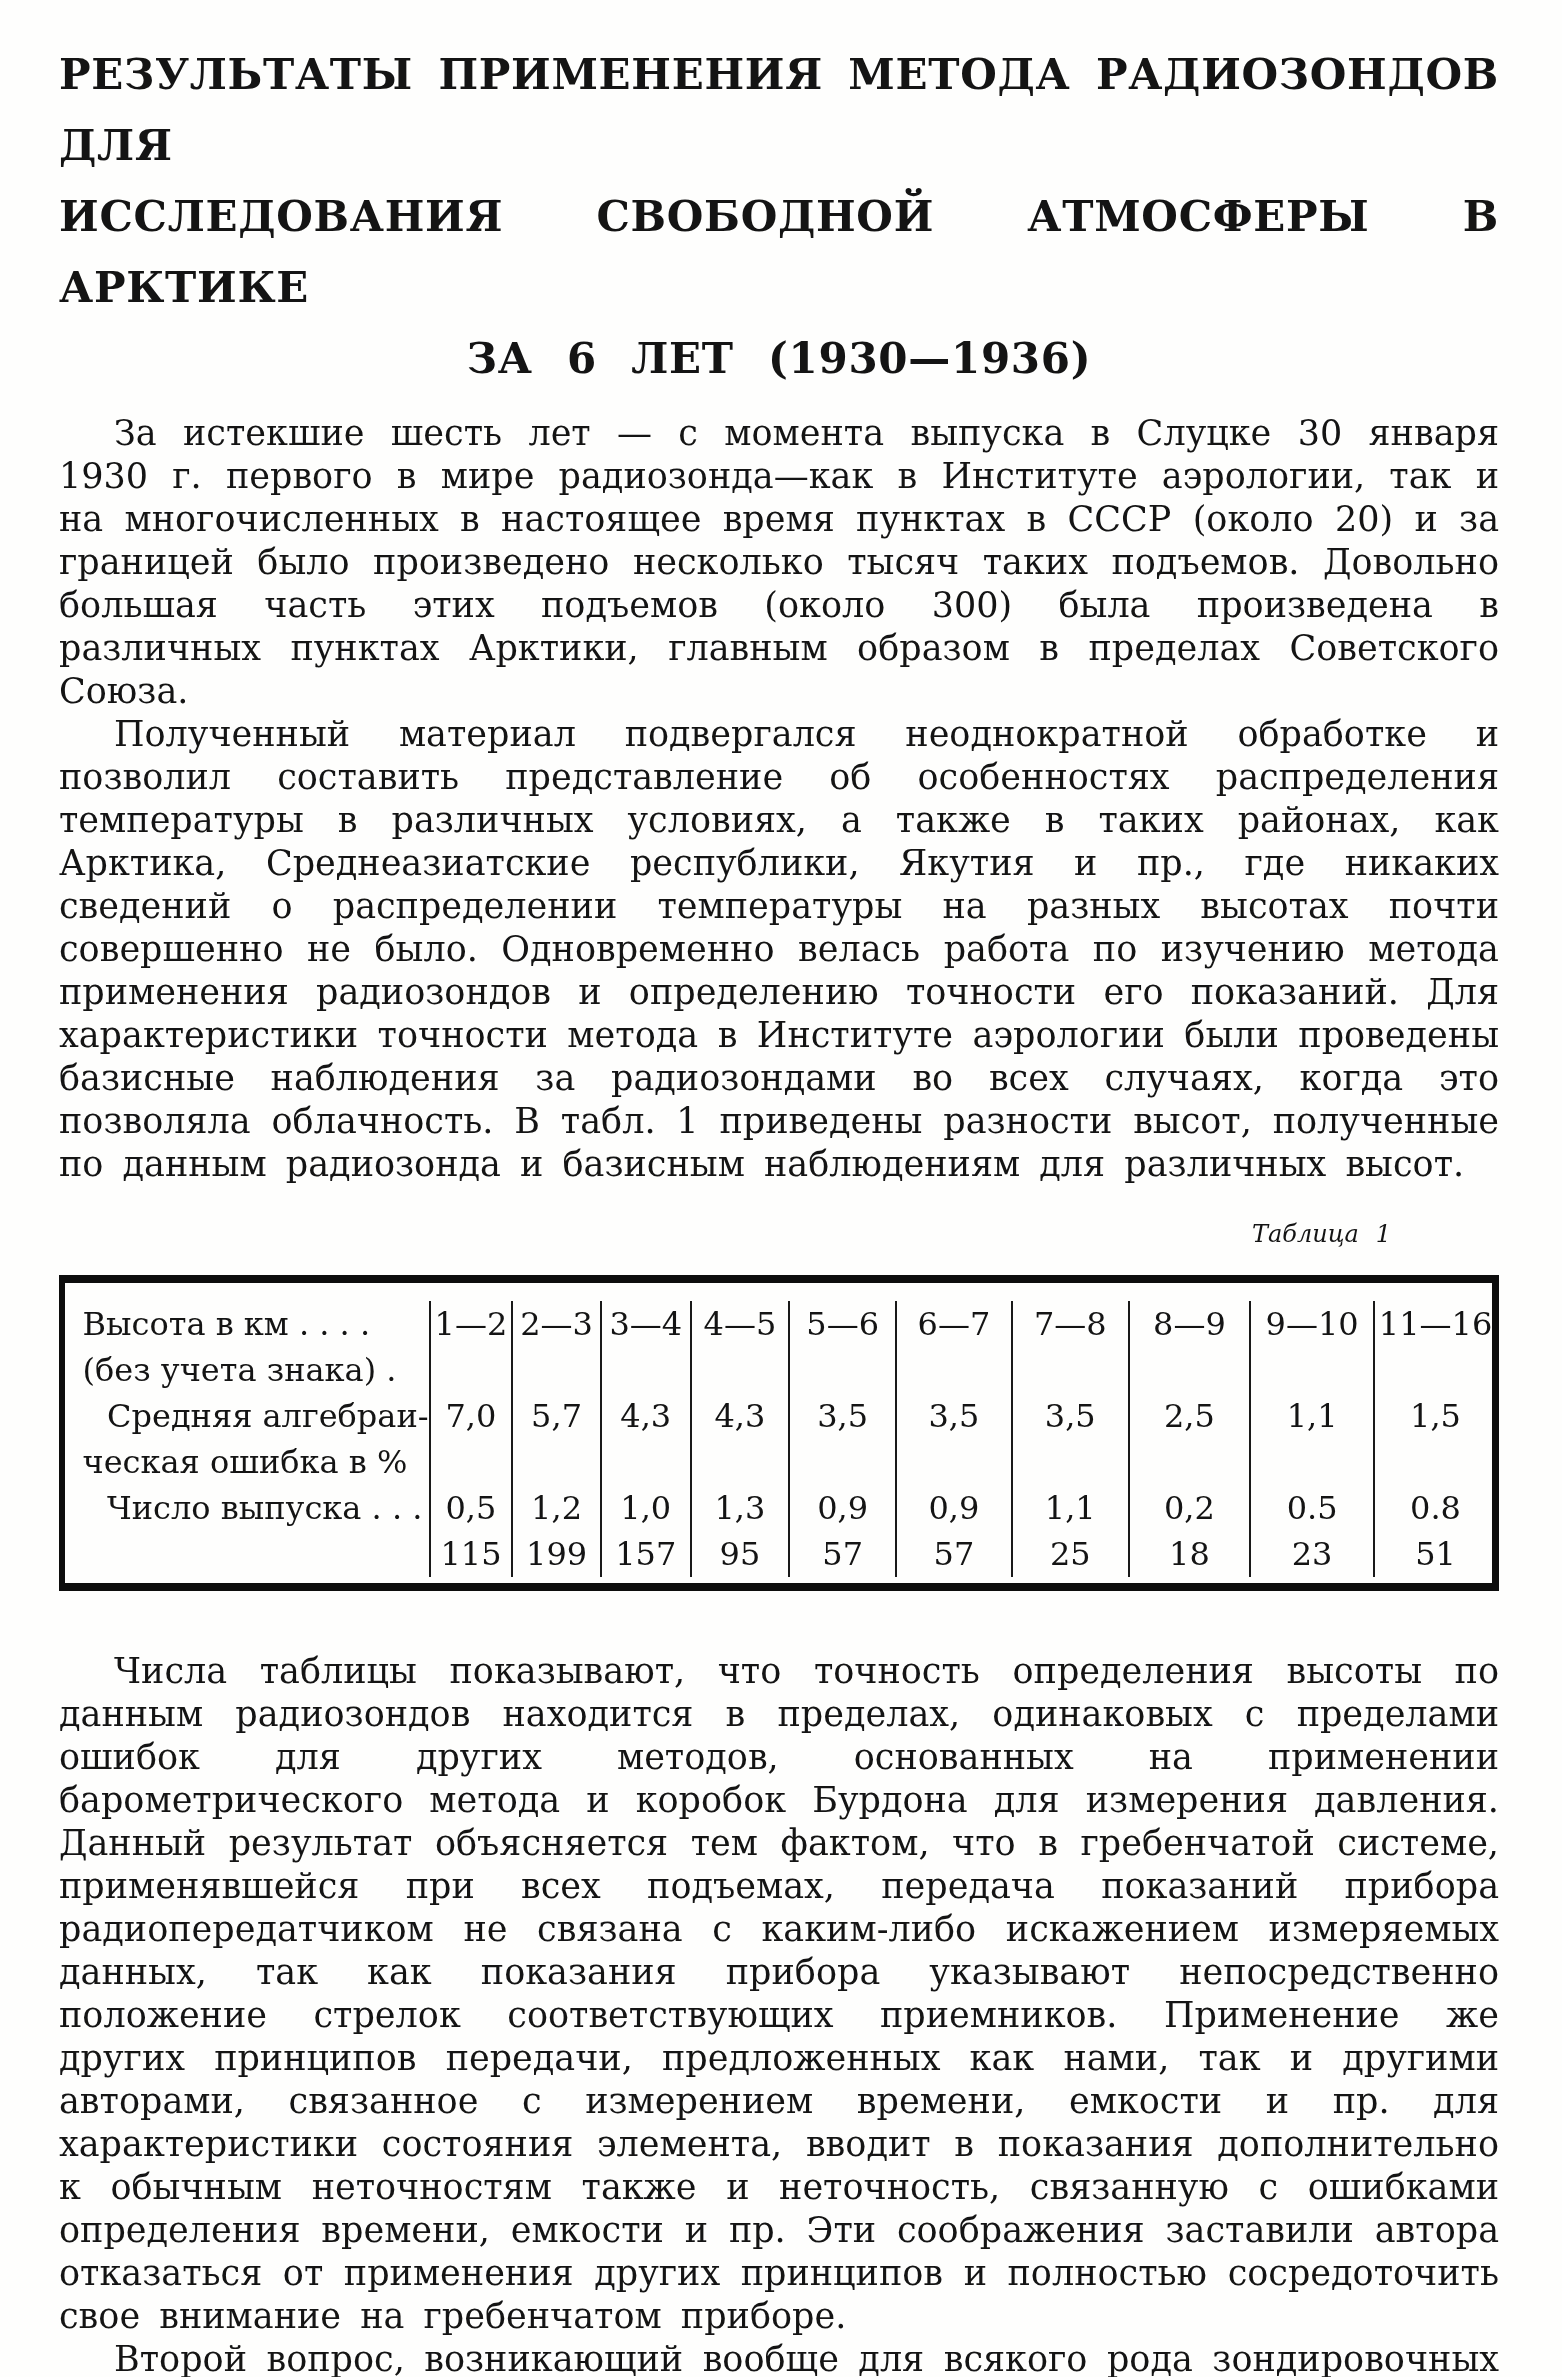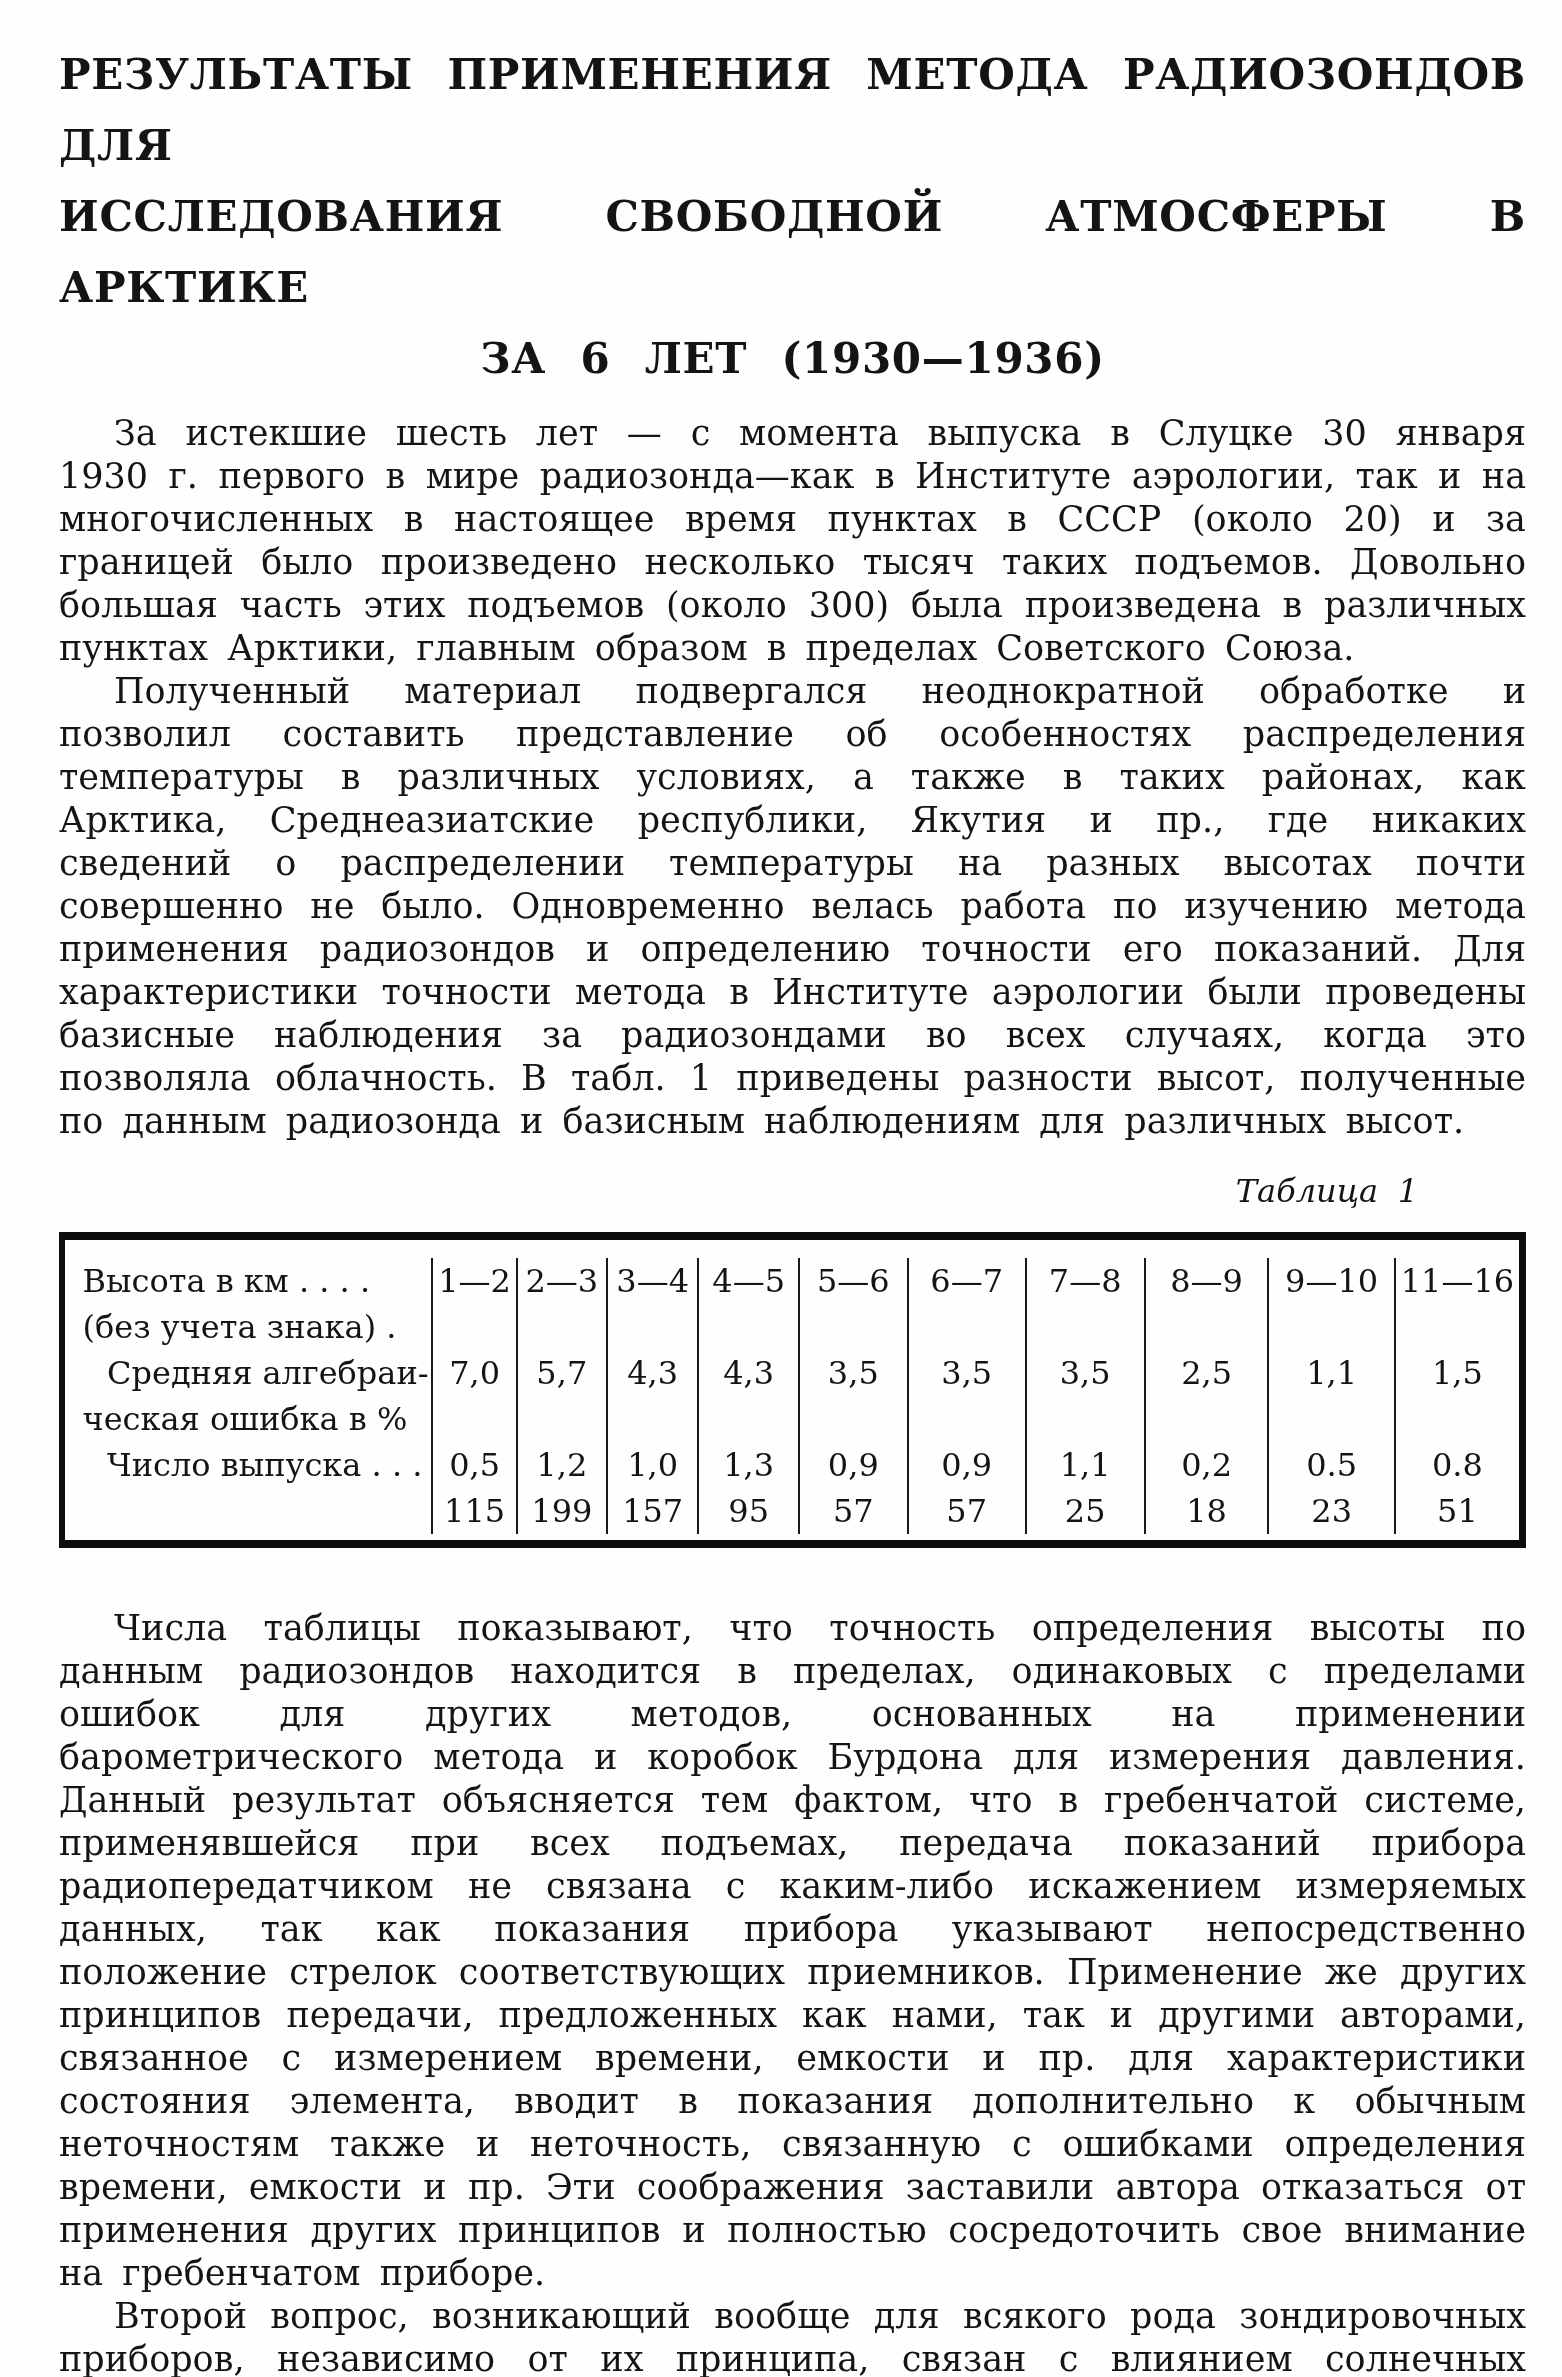--- a/index.html
+++ b/index.html
@@ -3,21 +3,21 @@
 <meta charset="utf-8">
 <style>
   html,body{margin:0;padding:0;background:#ffffff;}
   .page{
     position:relative;
     width:1563px;height:2377px;
     box-sizing:border-box;
     background:#fefefd;
     color:#141414;
     font-family:"DejaVu Serif","Liberation Serif",serif;
-    padding:39px 37px 0 59px;
+    padding:39px 64px 0 59px;
     overflow:hidden;
   }
   
   .title-block{margin:0 0 17.5px 0;}
   .title-line{
     font-size:42px;line-height:71px;font-weight:700;
     letter-spacing:0.7px;white-space:normal;
   }
   .title-line.spread{text-align:justify;text-align-last:justify;}
   .title-line.centered{text-align:center;word-spacing:19px;}
@@ -25,21 +25,21 @@
   .body-text p{
     margin:0;
     font-size:35px;line-height:43px;
     text-align:justify;
     text-indent:55px;
     word-spacing:8px;
   }
   
   .table-caption{
     margin-top:28px;
-    font-size:32px;line-height:40px;
+    font-size:24px;line-height:40px;
     font-style:italic;
     text-align:right;
     padding-right:108px;
     word-spacing:9.4px;
   }
   
   .data-table{
     margin-top:21.5px;
     box-sizing:border-box;
     width:100%;

